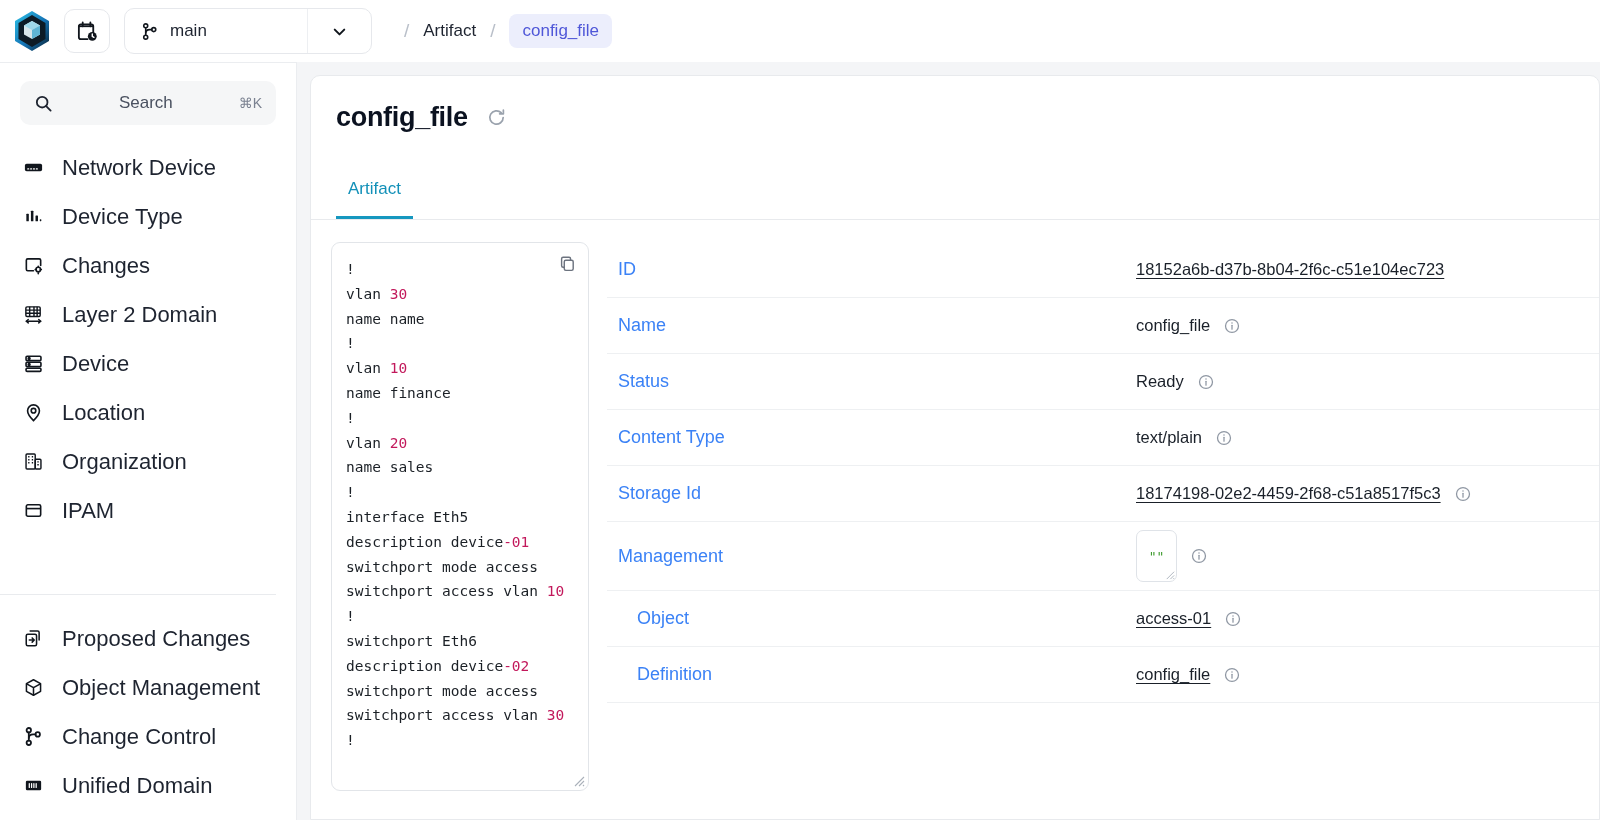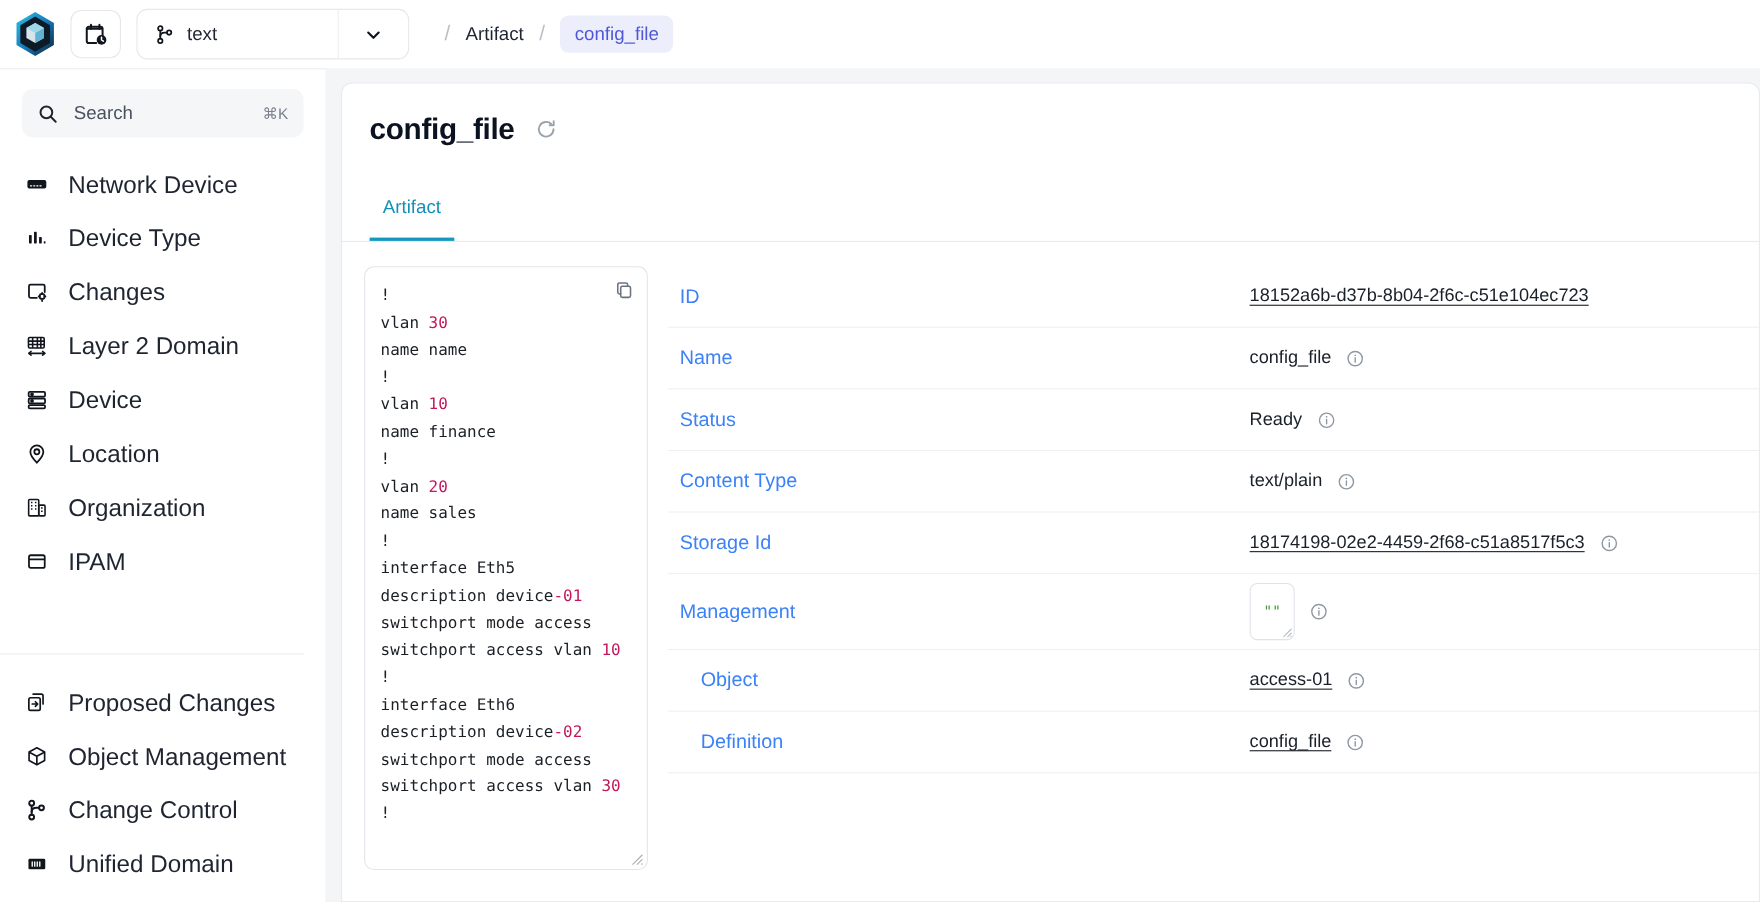--- a/index.html
+++ b/index.html
@@ -55,20 +55,21 @@
   .crumb.active {
     color: #4f57d8; background: #eceefc;
     padding: 7px 13px; border-radius: 8px;
   }
 
   
   .sidebar {
     position: absolute; top: 62px; left: 0; width: 297px; height: 758px;
     background: #fff; border-right: 1px solid #ebedf0;
     border-top: 1px solid #ebedf0;
+    text-align: center;
   }
   .search-box {
     margin: 18px 20px 0 20px; height: 44px;
     background: #f5f6f7; border-radius: 10px;
     display: flex; align-items: center; padding: 0 14px; gap: 14px;
   }
   .search-ph { flex: 1; font-size: 17px; color: #4a5160; }
   .kbd { font-size: 14px; color: #7b8291; }
 
   .nav-scroll {
@@ -182,21 +183,21 @@
 
   <div class="branch-select">
     <div class="branch-main">
       <svg width="17" height="19" viewBox="0 0 18 20" fill="none" stroke="#11161d" stroke-width="1.7">
         <circle cx="5" cy="4" r="2.1"></circle>
           <circle cx="5" cy="16" r="2.1"></circle>
           <circle cx="13.5" cy="8" r="2.1"></circle>
         <path d="M5 6.1v7.8" stroke-linecap="round"></path>
         <path d="M5 11.5c0-2.2 1.8-3.5 4.2-3.5h2.2" stroke-linecap="round"></path>
       </svg>
-      <span>text</span>
+      <span>main</span>
     </div>
     <div class="branch-caret">
       <svg width="19" height="19" viewBox="0 0 20 20" fill="none" stroke="#11161d" stroke-width="2.1">
         <path d="M5 8l5 5 5-5" stroke-linecap="round" stroke-linejoin="round"></path>
       </svg>
     </div>
   </div>
 
   <div class="crumbs">
     <span class="crumb-sep">/</span>
@@ -396,21 +397,21 @@
               <div><span> name finance</span></div>
               <div><span>!</span></div>
               <div><span>vlan </span><span class="num">20</span></div>
               <div><span> name sales</span></div>
               <div><span>!</span></div>
               <div><span>interface Eth5</span></div>
               <div><span> description device</span><span class="num">-01</span></div>
               <div><span> switchport mode access</span></div>
               <div><span> switchport access vlan </span><span class="num">10</span></div>
               <div><span>!</span></div>
-              <div><span>interface Eth6</span></div>
+              <div><span>switchport Eth6</span></div>
               <div><span> description device</span><span class="num">-02</span></div>
               <div><span> switchport mode access</span></div>
               <div><span> switchport access vlan </span><span class="num">30</span></div>
               <div><span>!</span></div>
             </div>
           <span class="copy-ic">
             <svg width="19" height="19" viewBox="0 0 20 20" fill="none" stroke="#6c737f" stroke-width="1.5">
               <rect x="6.6" y="6.6" width="9.4" height="10.6" rx="1.6"></rect>
               <path d="M13.2 6.6V5A1.6 1.6 0 0 0 11.6 3.4H5.4A1.6 1.6 0 0 0 3.8 5v7.4A1.6 1.6 0 0 0 5.4 14h1.2" stroke-linecap="round"></path>
             </svg>

